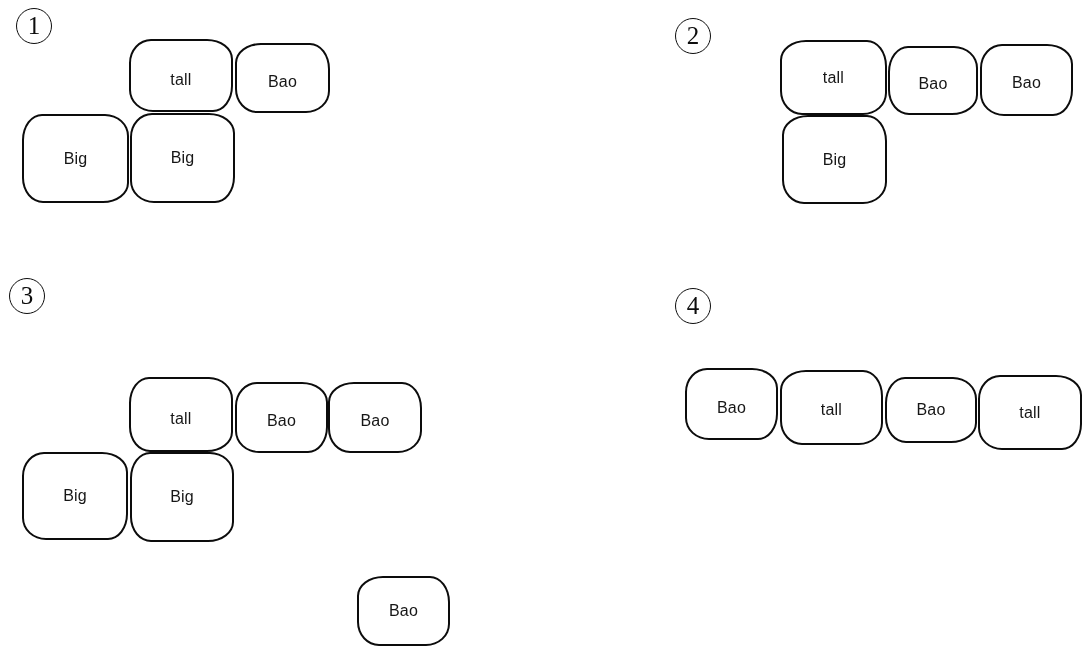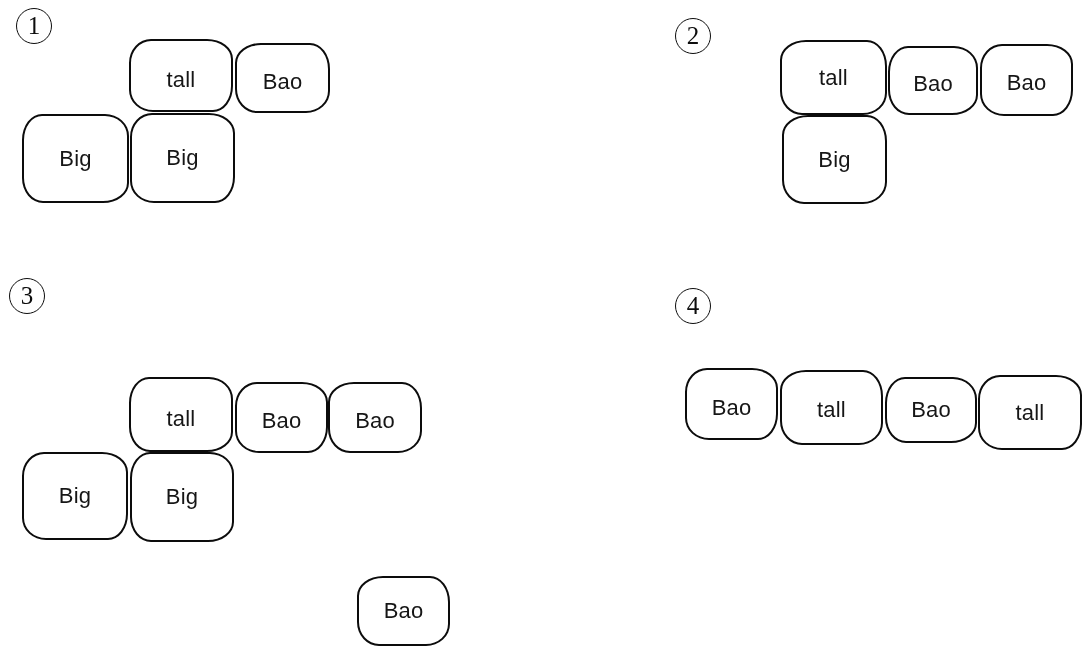--- a/index.html
+++ b/index.html
@@ -31,21 +31,21 @@
     background: #ffffff;
   }
   .box {
     position: absolute;
     box-sizing: border-box;
     border: 2.4px solid #0c0c0c;
     background: #ffffff;
     display: flex;
     align-items: center;
     justify-content: center;
-    font-size: 22px;
+    font-size: 16px;
     font-weight: 400;
     color: #161616;
     letter-spacing: 0.2px;
   }
   
   .ra { border-radius: 22px 26px 20px 24px / 24px 20px 26px 22px; }
   .rb { border-radius: 26px 20px 24px 22px / 20px 26px 22px 24px; }
   .rc { border-radius: 20px 24px 26px 21px / 26px 22px 20px 25px; }
   .tl4 { padding-top: 4px; }
   .tl6 { padding-top: 6px; }

